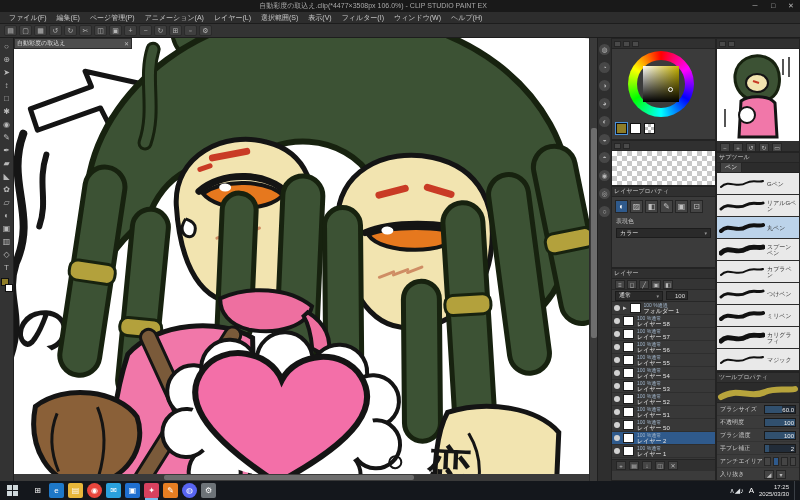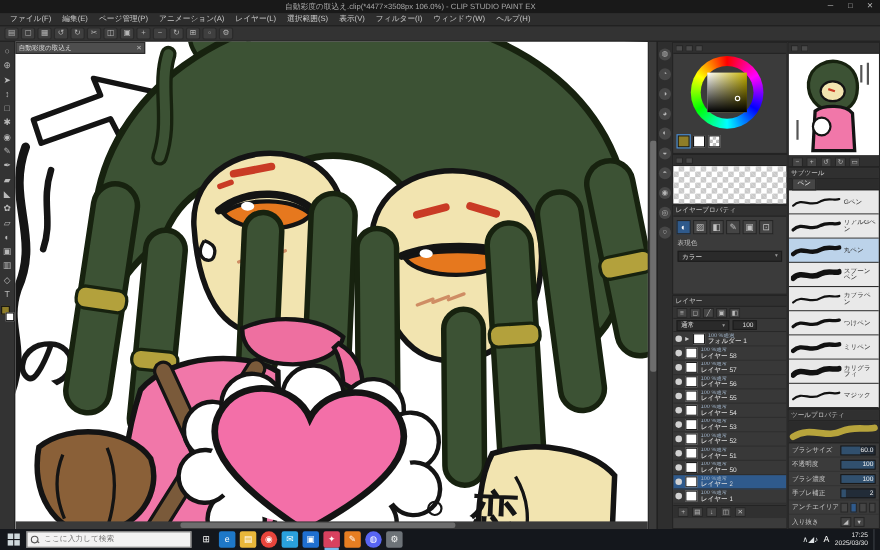--- a/index.html
+++ b/index.html
@@ -667,24 +667,20 @@
 
   <div class="taskbar">
     <div class="start">
       <span class="winlogo">
           <i></i>
           <i></i>
           <i></i>
           <i></i>
         </span>
     </div>
-    <div class="searchbox">
-      <span class="mag"></span>
-      <input placeholder="ここに入力して検索" style="">
-    </div>
     <div class="tb-apps" id="tb-apps">
         <span class="tb-app">⊞</span>
         <span class="tb-app" style="background: rgb(30, 120, 200); border-radius: 2px;">e</span>
         <span class="tb-app" style="background: rgb(232, 183, 58); border-radius: 2px;">▤</span>
         <span class="tb-app" style="background: rgb(232, 69, 60); border-radius: 50%;">◉</span>
         <span class="tb-app" style="background: rgb(42, 161, 221); border-radius: 2px;">✉</span>
         <span class="tb-app" style="background: rgb(31, 111, 208); border-radius: 2px;">▣</span>
         <span class="tb-app active" style="background: rgb(216, 65, 95); border-radius: 2px;">✦</span>
         <span class="tb-app" style="background: rgb(230, 126, 34); border-radius: 2px;">✎</span>
         <span class="tb-app" style="background: rgb(88, 101, 242); border-radius: 50%;">◍</span>

